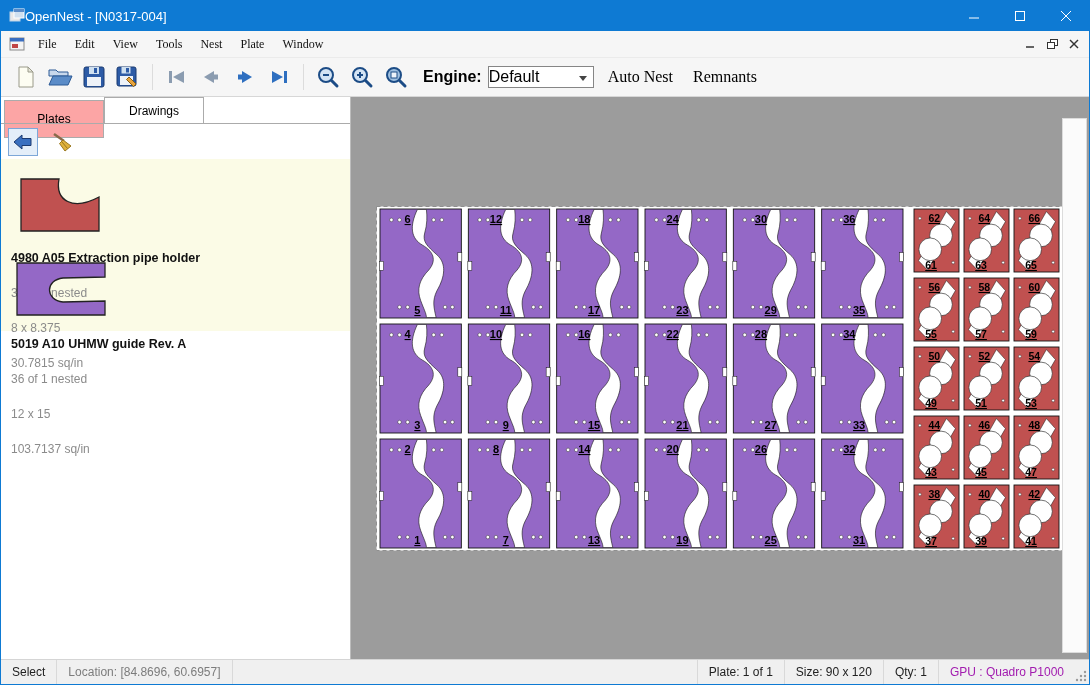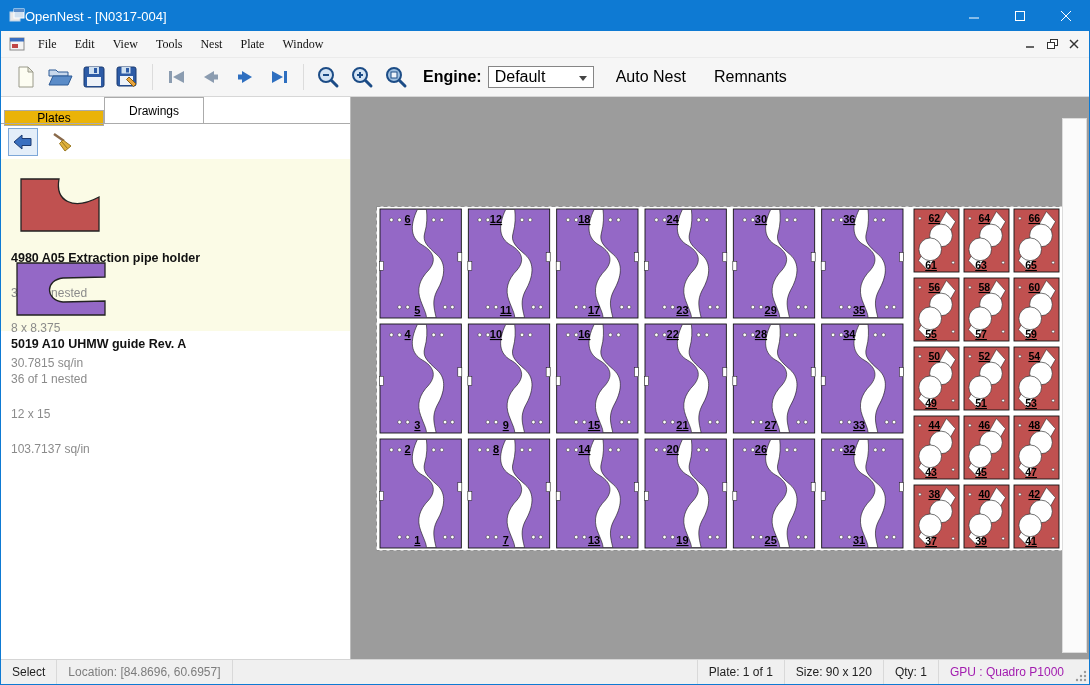--- a/index.html
+++ b/index.html
@@ -22,30 +22,30 @@
   .mdi-controls { margin-left:auto; display:flex; align-items:center; margin-right:4px; }
   .mdi-btn { width:22px; height:20px; display:flex; align-items:center; justify-content:center; }
 
   
   .toolbar { height:40px; background:#f6f6f6; border-top:1px solid #ebebeb; border-bottom:1px solid #d7d7d7;
              display:flex; align-items:center; padding-left:8px; font-size:16px; }
   .tb-btn { width:32px; height:32px; display:flex; align-items:center; justify-content:center; margin:0 1px; }
   .tb-sep { width:1px; height:26px; background:#dcdcdc; margin:0 7px; }
   .engine-label { font-weight:bold; margin:0 6px 0 10px; }
   .combo { width:106px; height:22px; background:#fff; border:1px solid #868686; display:flex;
-           align-items:center; padding-left:6px; position:relative; }
+           align-items:center; position:relative; }
   .combo-arrow { position:absolute; right:6px; top:9px; width:0; height:0;
                  border-left:4px solid transparent; border-right:4px solid transparent; border-top:5px solid #444; }
-  .tb-text { margin-left:16px; padding:5px 6px; cursor:default; }
+  .tb-text { margin-left:8px; padding:5px 6px; cursor:default;font-family:Liberation Serif, serif; }
 
   
   .main { position:absolute; top:96px; bottom:25px; left:0; right:0; display:flex; }
   .sidebar { width:350px; background:#fff; position:relative; border-right:1px solid #bdbdbd; }
   .tabs { height:26px; position:relative; }
-  .tab { position:absolute; top:13px; height:16px; width:100px; background:#eab308; border:1px solid #ababab;
+  .tab { position:absolute; top:3px; height:38px; width:100px; background:#fca5a5; border:1px solid #ababab;
          font-size:12px; display:flex; align-items:center; justify-content:center; cursor:pointer; }
   .tab-plates { left:3px; }
   .tab-drawings { left:103px; top:0; height:26px; background:#fff; border-bottom:none; z-index:3; }
   .tabpage-border { position:absolute; top:26px; left:0; right:0; height:1px; background:#ababab; }
   .side-tools { position:absolute; top:29px; left:0; right:0; height:32px; display:flex; align-items:center;
                 padding-left:7px; gap:9px; }
   .side-tool { width:30px; height:28px; display:flex; align-items:center; justify-content:center; }
   .side-tool.selected { background:#e4eef9; border:1px solid #7da7d8; }
   .draw-list { position:absolute; top:62px; left:0; right:0; }
   .draw-item { height:86px; background:#fbfbe6; display:flex; cursor:pointer;flex-direction:column; }

